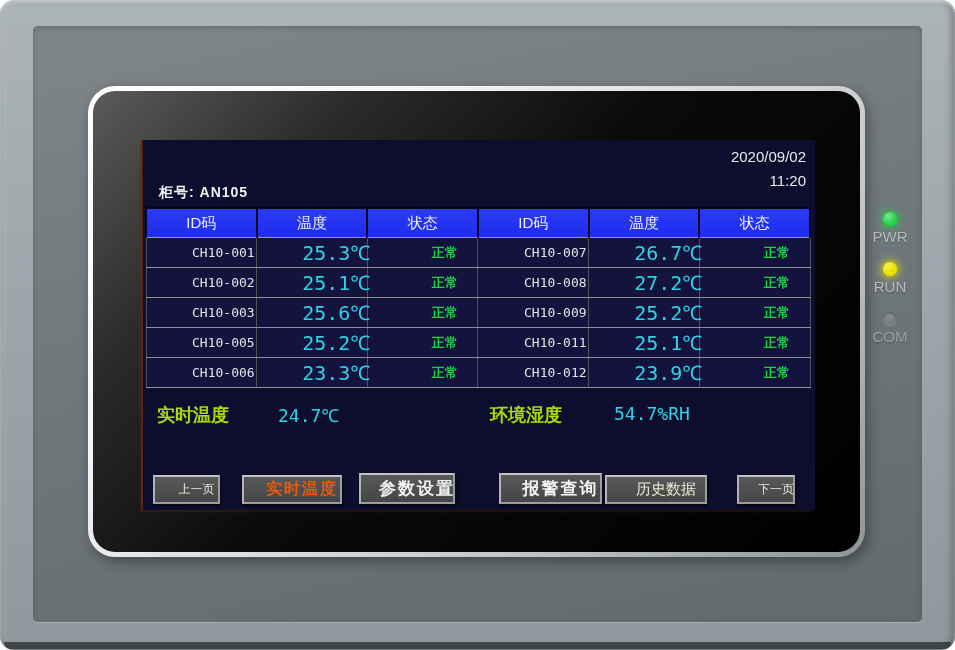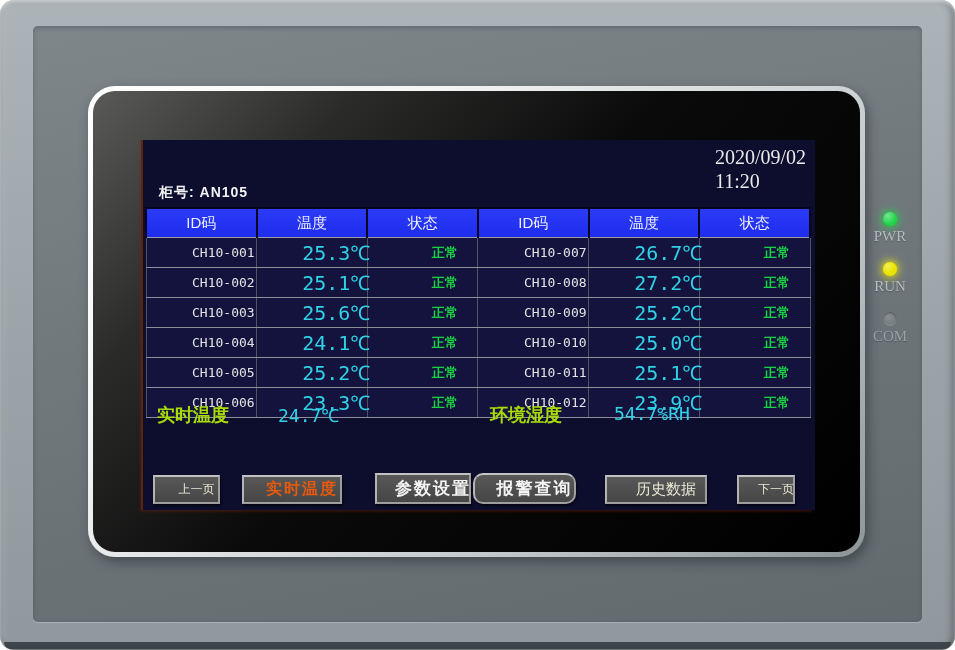--- a/index.html
+++ b/index.html
@@ -26,23 +26,23 @@
     border-radius:27px;
     background:linear-gradient(135deg,#ffffff 0%,#f4f5f5 28%,#c3c9cb 70%,#8d9599 100%);
     box-shadow:3px 5px 12px rgba(25,30,34,.45);}
   .screen-dark{position:absolute;inset:5px;border-radius:22px;overflow:hidden;
     background:linear-gradient(133deg,#5a5a58 0%,#2b2b2a 22%,#0a0a0a 48%,#000000 100%);}
 
   
   .lcd{position:absolute;left:50px;top:49px;width:672px;height:370px;
     background:var(--lcd-bg,#0d0d2e);
     box-shadow:-2px 0 0 #5c2310, -3px 2px 2px rgba(120,40,16,.35);}
-  .datetime{position:absolute;top:5px;right:9px;text-align:left;
-    color:#e9e9e9;font-size:20px;line-height:24px;
-    font-family:Liberation Serif, serif;}
+  .datetime{position:absolute;top:5px;right:9px;text-align:right;
+    color:#e9e9e9;font-size:15px;line-height:24px;
+    font-family:Liberation Sans, sans-serif;}
   .cabinet{position:absolute;left:16px;top:44px;color:#f2f2f2;
     font-size:14px;font-weight:bold;letter-spacing:1px;}
 
   
   table.data-table{position:absolute;left:2px;top:67px;width:666px;
     border-collapse:collapse;table-layout:fixed;}
   .data-table th{height:26px;background:linear-gradient(180deg,#2b3bf6,var(--header-bg,#1e2cee));
     color:#eef0ff;font-size:15px;font-weight:normal;
     border-left:2px solid #06061e;border-right:2px solid #06061e;
     border-top:2px solid #06061e;border-bottom:1px solid #9a9aa4;}
@@ -68,33 +68,33 @@
   .btn{position:absolute;bottom:3px;box-sizing:border-box;
     display:flex;align-items:center;justify-content:center;cursor:pointer;
     background:linear-gradient(180deg,#585858,#464646);
     border:2px solid #9e9e9e;border-top-color:#c2c2c2;border-left-color:#b4b4b4;
     box-shadow:1px 2px 2px rgba(0,0,0,.6);color:#e9e9d4;white-space:nowrap;padding-left:20px;}
   .btn-sm{height:29px;font-size:12px;}
   .btn-lg{height:31px;font-size:17px;font-weight:bold;color:#f4f4f4;letter-spacing:2px;}
   .btn-active{color:var(--active-button-text,#e8590e);}
   .btn:nth-child(1){left:10px;width:67px;}
   .btn:nth-child(2){left:99px;width:100px;font-size:16px;font-weight:bold;letter-spacing:2px;}
-  .btn:nth-child(3){left:232px;width:96px;}
-  .btn:nth-child(4){left:330px;width:103px;border-radius:10px;}
+  .btn:nth-child(3){left:216px;width:96px;}
+  .btn:nth-child(4){left:356px;width:103px;}
   .btn:nth-child(5){left:462px;width:102px;font-size:15px;}
   .btn:nth-child(6){left:594px;width:58px;}
 
   
   .led-strip{position:absolute;left:827px;top:186px;width:60px;}
   .led-unit{height:50px;text-align:center;}
   .led-dot{width:14px;height:14px;border-radius:50%;margin:0 auto 2px auto;
     box-shadow:inset 0 -2px 3px rgba(0,0,0,.25), inset 0 1px 1px rgba(255,255,255,.5);}
   .led-on{filter:saturate(1.1);}
   .led-off{box-shadow:inset 0 1px 2px rgba(0,0,0,.4), inset 0 -1px 1px rgba(255,255,255,.2);}
-  .led-label{font-family:Liberation Serif, serif;
+  .led-label{font-family:Liberation Sans, sans-serif;
     font-size:15px;color:#b6bcbf;text-shadow:0 1px 1px rgba(40,45,50,.4);}
   .led-label-off{color:#99a1a5;}
 </style>
 </head>
 <body>
 
 <div class="device">
   <div class="inner-panel">
 
     <div class="screen-frame">
@@ -138,28 +138,20 @@
                 </tr>
                 <tr>
                   <td class="col-id">CH10-003</td>
                   <td class="col-temp">25.6℃</td>
                   <td class="col-status">正常</td>
                   <td class="col-id">CH10-009</td>
                   <td class="col-temp">25.2℃</td>
                   <td class="col-status">正常</td>
                 </tr>
                 <tr>
-                  <td class="col-id">CH10-004</td>
-                  <td class="col-temp">24.1℃</td>
-                  <td class="col-status">正常</td>
-                  <td class="col-id">CH10-010</td>
-                  <td class="col-temp">25.0℃</td>
-                  <td class="col-status">正常</td>
-                </tr>
-                <tr>
                   <td class="col-id">CH10-005</td>
                   <td class="col-temp">25.2℃</td>
                   <td class="col-status">正常</td>
                   <td class="col-id">CH10-011</td>
                   <td class="col-temp">25.1℃</td>
                   <td class="col-status">正常</td>
                 </tr>
                 <tr>
                   <td class="col-id">CH10-006</td>
                   <td class="col-temp">23.3℃</td>

